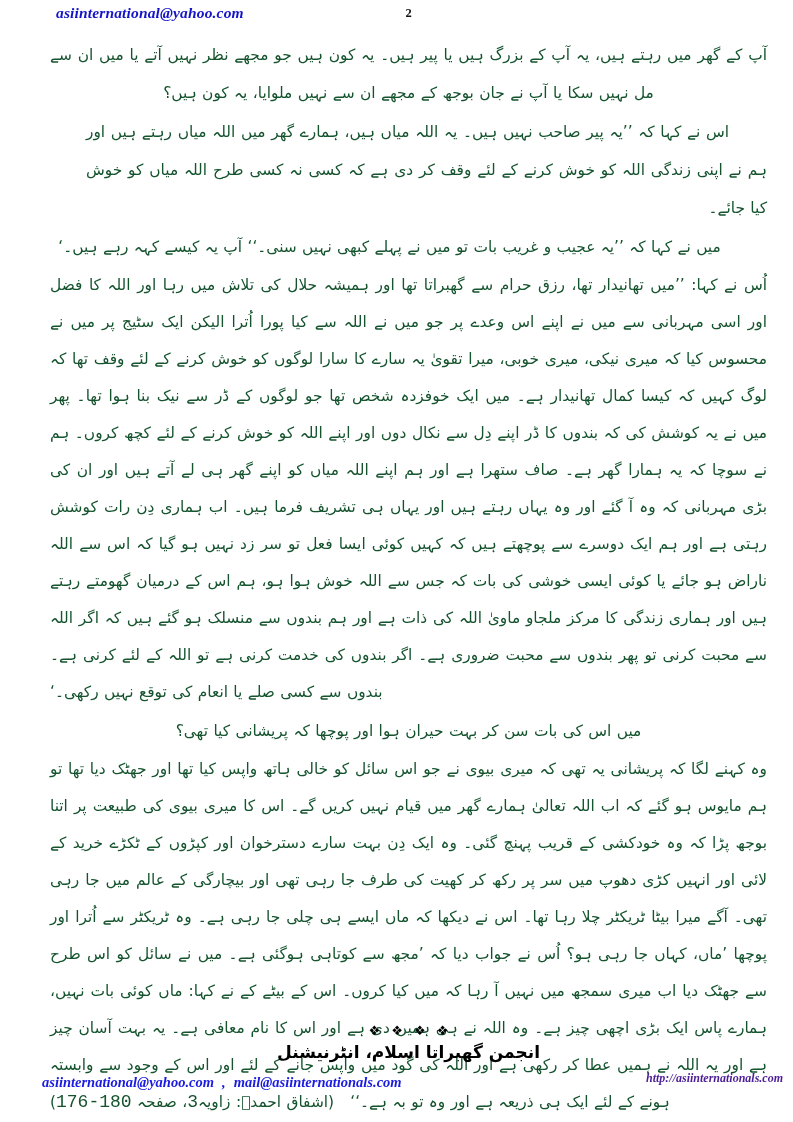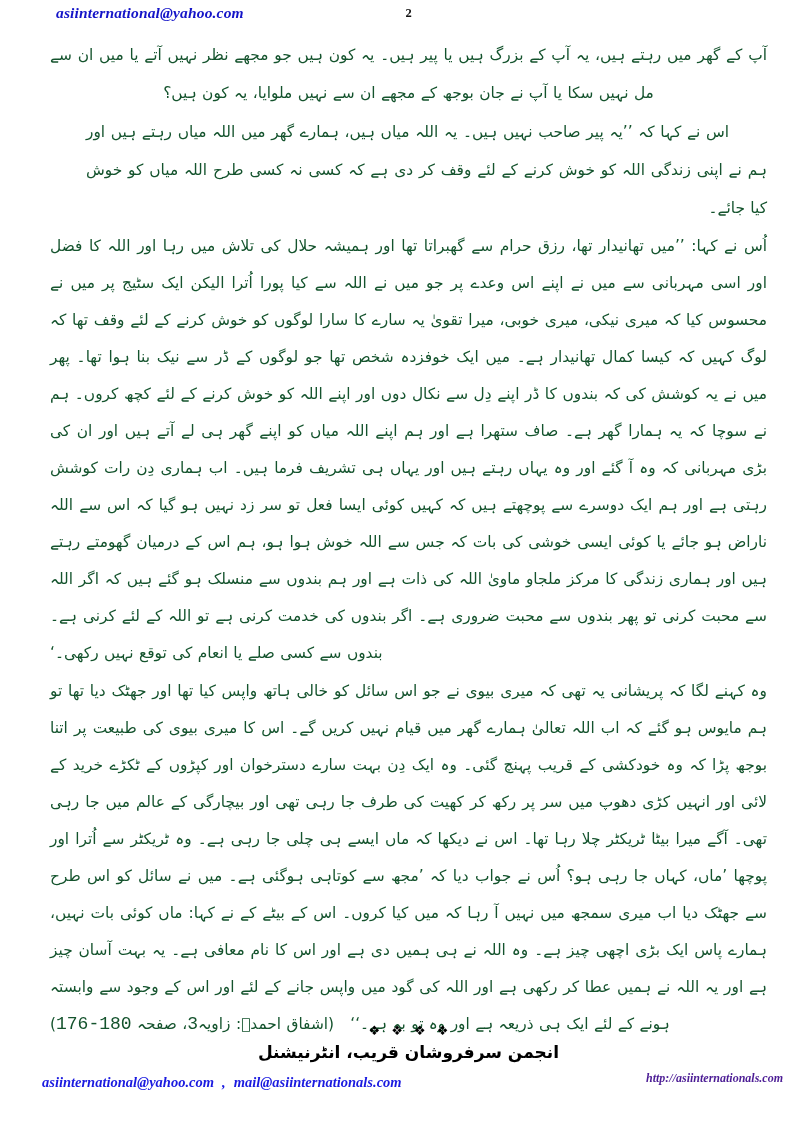--- a/index.html
+++ b/index.html
@@ -183,37 +183,39 @@
     <div class="header-email">asiinternational@yahoo.com</div>
     <div class="page-number">2</div>
   </div>
 
   <div class="body-area">
 
     <p class="para center-last">آپ کے گھر میں رہتے ہیں، یہ آپ کے بزرگ ہیں یا پیر ہیں۔ یہ کون ہیں جو مجھے نظر نہیں آتے یا میں ان سے مل نہیں سکا یا آپ نے جان بوجھ کے مجھے ان سے نہیں ملوایا، یہ کون ہیں؟</p>
 
     <p class="para indent right-last">اس نے کہا کہ ’’یہ پیر صاحب نہیں ہیں۔ یہ اللہ میاں ہیں، ہمارے گھر میں اللہ میاں رہتے ہیں اور ہم نے اپنی زندگی اللہ کو خوش کرنے کے لئے وقف کر دی ہے کہ کسی نہ کسی طرح اللہ میاں کو خوش کیا جائے۔</p>
 
+    <p class="para indent center-last">میں نے کہا کہ ’’یہ عجیب و غریب بات تو میں نے پہلے کبھی نہیں سنی۔‘‘ آپ یہ کیسے کہہ رہے ہیں۔‘</p>
 
     <p class="para tight">اُس نے کہا: ’’میں تھانیدار تھا، رزق حرام سے گھبراتا تھا اور ہمیشہ حلال کی تلاش میں رہا اور اللہ کا فضل اور اسی مہربانی سے میں نے اپنے اس وعدے پر جو میں نے اللہ سے کیا پورا اُترا الیکن ایک سٹیج پر میں نے محسوس کیا کہ میری نیکی، میری خوبی، میرا تقویٰ یہ سارے کا سارا لوگوں کو خوش کرنے کے لئے وقف تھا کہ لوگ کہیں کہ کیسا کمال تھانیدار ہے۔ میں ایک خوفزدہ شخص تھا جو لوگوں کے ڈر سے نیک بنا ہوا تھا۔ پھر میں نے یہ کوشش کی کہ بندوں کا ڈر اپنے دِل سے نکال دوں اور اپنے اللہ کو خوش کرنے کے لئے کچھ کروں۔ ہم نے سوچا کہ یہ ہمارا گھر ہے۔ صاف ستھرا ہے اور ہم اپنے اللہ میاں کو اپنے گھر ہی لے آتے ہیں اور ان کی بڑی مہربانی کہ وہ آ گئے اور وہ یہاں رہتے ہیں اور یہاں ہی تشریف فرما ہیں۔ اب ہماری دِن رات کوشش رہتی ہے اور ہم ایک دوسرے سے پوچھتے ہیں کہ کہیں کوئی ایسا فعل تو سر زد نہیں ہو گیا کہ اس سے اللہ ناراض ہو جائے یا کوئی ایسی خوشی کی بات کہ جس سے اللہ خوش ہوا ہو، ہم اس کے درمیان گھومتے رہتے ہیں اور ہماری زندگی کا مرکز ملجاو ماویٰ اللہ کی ذات ہے اور ہم بندوں سے منسلک ہو گئے ہیں کہ اگر اللہ سے محبت کرنی تو پھر بندوں سے محبت ضروری ہے۔ اگر بندوں کی خدمت کرنی ہے تو اللہ کے لئے کرنی ہے۔ بندوں سے کسی صلے یا انعام کی توقع نہیں رکھی۔‘</p>
 
+    <p class="para center-last">میں اس کی بات سن کر بہت حیران ہوا اور پوچھا کہ پریشانی کیا تھی؟</p>
 
     <p class="para tight"><span>وہ کہنے لگا کہ پریشانی یہ تھی کہ میری بیوی نے جو اس سائل کو خالی ہاتھ واپس کیا تھا اور جھٹک دیا تھا تو ہم مایوس ہو گئے کہ اب اللہ تعالیٰ ہمارے گھر میں قیام نہیں کریں گے۔ اس کا میری بیوی کی طبیعت پر اتنا بوجھ پڑا کہ وہ خودکشی کے قریب پہنچ گئی۔ وہ ایک دِن بہت سارے دسترخوان اور کپڑوں کے ٹکڑے خرید کے لائی اور انہیں کڑی دھوپ میں سر پر رکھ کر کھیت کی طرف جا رہی تھی اور بیچارگی کے عالم میں جا رہی تھی۔ آگے میرا بیٹا ٹریکٹر چلا رہا تھا۔ اس نے دیکھا کہ ماں ایسے ہی چلی جا رہی ہے۔ وہ ٹریکٹر سے اُترا اور پوچھا ’ماں، کہاں جا رہی ہو؟ اُس نے جواب دیا کہ ’مجھ سے کوتاہی ہوگئی ہے۔ میں نے سائل کو اس طرح سے جھٹک دیا اب میری سمجھ میں نہیں آ رہا کہ میں کیا کروں۔ اس کے بیٹے کے نے کہا: ماں کوئی بات نہیں، ہمارے پاس ایک بڑی اچھی چیز ہے۔ وہ اللہ نے ہی ہمیں دی ہے اور اس کا نام معافی ہے۔ یہ بہت آسان چیز ہے اور یہ اللہ نے ہمیں عطا کر رکھی ہے اور اللہ کی گود میں واپس جانے کے لئے اور اس کے وجود سے وابستہ ہونے کے لئے ایک ہی ذریعہ ہے اور وہ تو بہ ہے۔‘‘</span><span class="citation">&nbsp;&nbsp;&nbsp;<span>(</span><span>اشفاق احمدؒ: زاویہ</span><span class="latin-num">3</span>،&nbsp;<span>صفحہ</span>&nbsp;<span class="latin-num">176-180</span><span>)</span></span></p>
 
   </div>
 
   <div class="floret-row">
     <span class="floret">❖</span>
     <span class="floret">❖</span>
     <span class="floret">❖</span>
     <span class="floret">❖</span>
   </div>
 
   <div class="page-footer">
-    <div class="org-name">انجمن سرفروشان قریب، انٹرنیشنل</div>
+    <div class="org-name">انجمن گھبراتا اسلام، انٹرنیشنل</div>
     <div class="footer-contacts">
       <div class="footer-emails">
         <span>asiinternational@yahoo.com</span><span class="sep">,</span><span>mail@asiinternationals.com</span>
       </div>
       <div class="footer-url">http://asiinternationals.com</div>
     </div>
   </div>
 
 </div>
 

